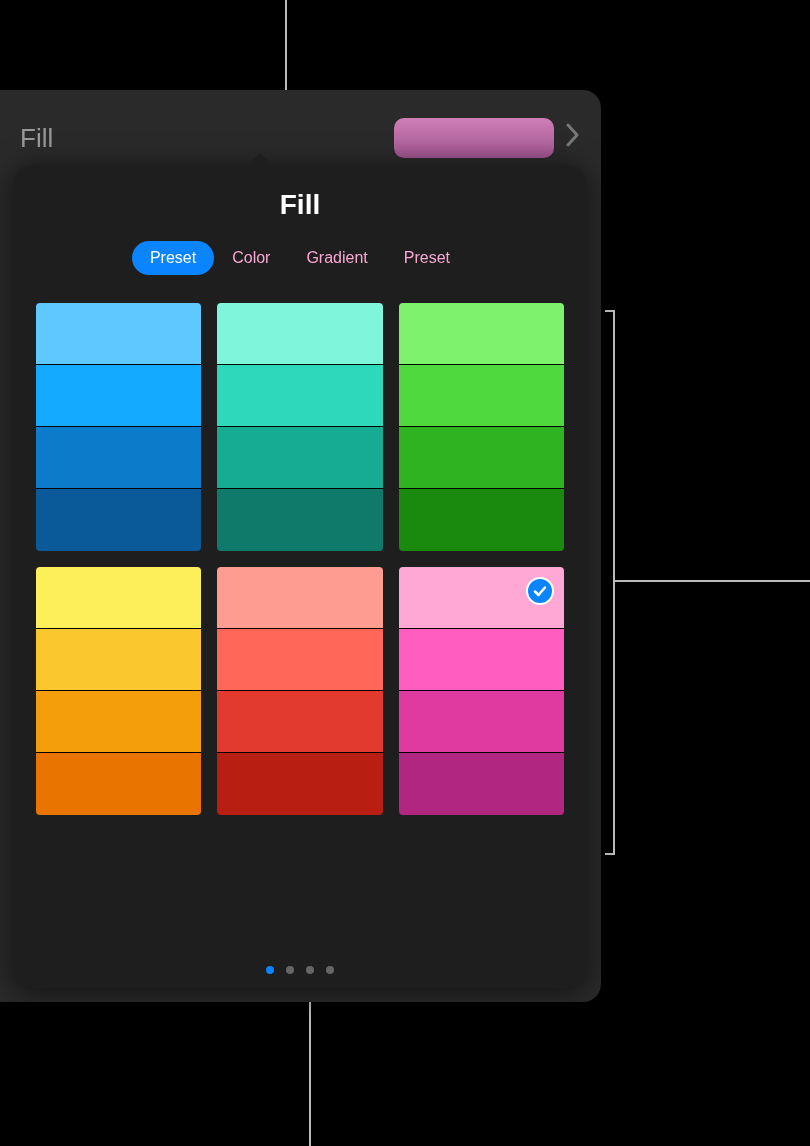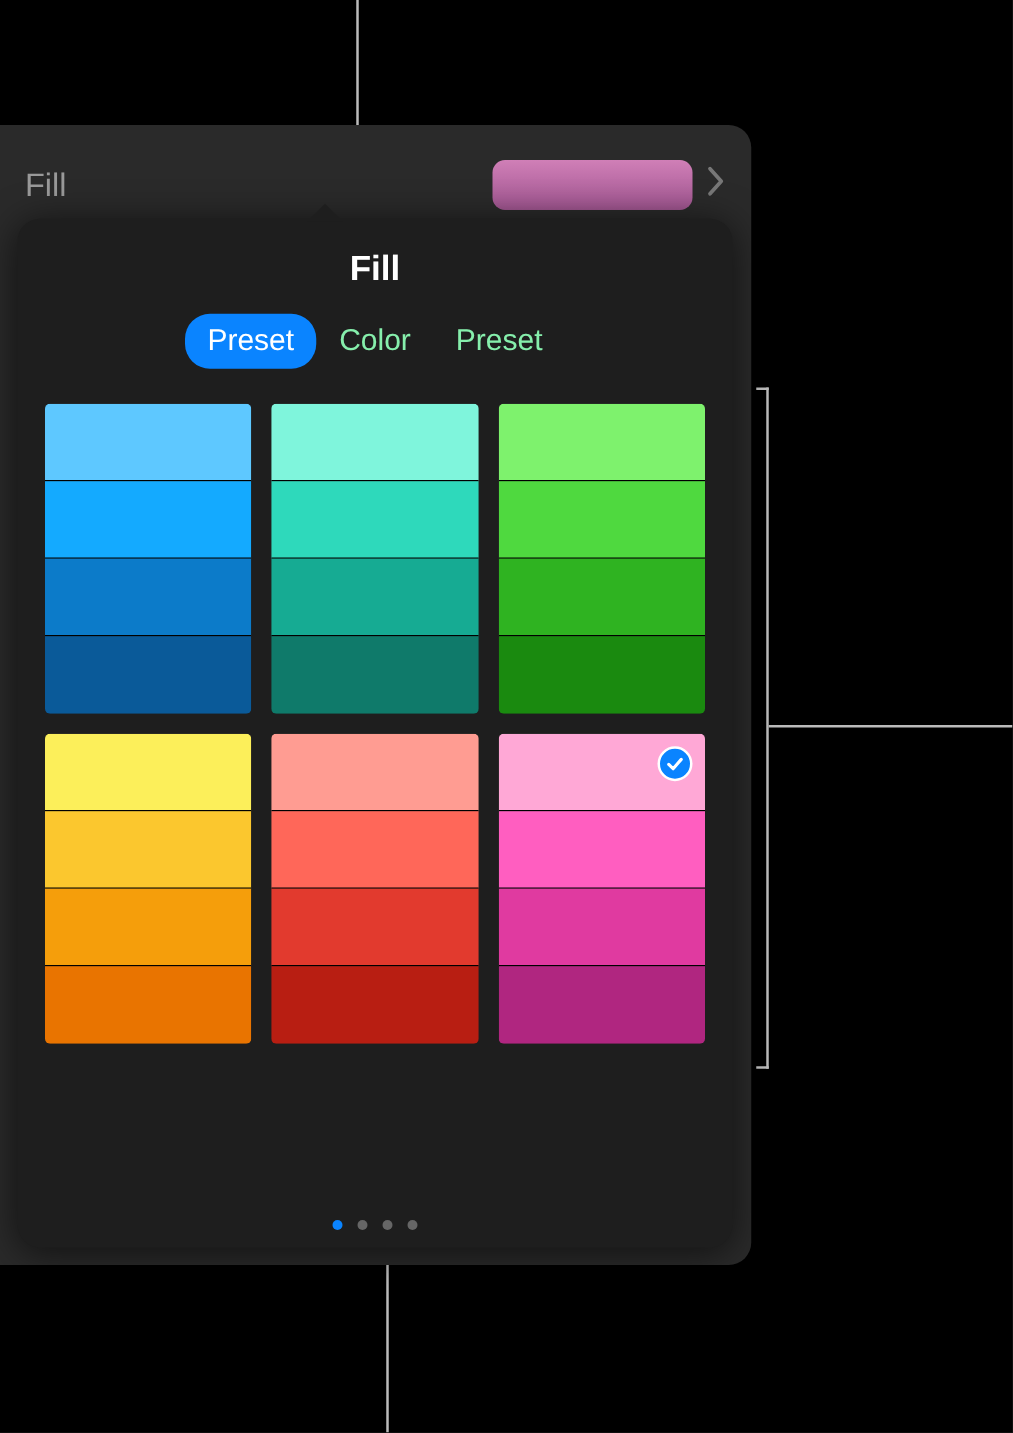--- a/index.html
+++ b/index.html
@@ -64,21 +64,21 @@
       top: 978px;
       width: 100px;
       height: 10px;
       border-bottom: 2px solid #bbb;
       border-left: 2px solid #bbb;
       border-right: 2px solid #bbb;
     }
     .outer-panel {
       position: absolute;
       left: 0;
-      top: 100px;
+      top: 90px;
       width: 601px;
       height: 912px;
       background: #2a2a2a;
       border-radius: 0 18px 18px 0;
     }
     .fill-row {
       position: absolute;
       left: 20px;
       top: 24px;
       width: 560px;
@@ -136,32 +136,32 @@
       padding-top: 24px;
       padding-bottom: 20px;
     }
     .tabs {
       display: flex;
       justify-content: center;
       gap: 0;
       padding: 0 40px 28px 40px;
     }
     .tab {
-      font-size: 24px;
+      font-size: 16px;
       font-weight: 400;
       padding: 8px 18px;
       border-radius: 20px;
       cursor: pointer;
     }
     .tab.active {
       background: #0a84ff;
       color: #fff;
     }
     .tab.inactive {
-      color: #86efac;
+      color: #f9a8d4;
     }
     .swatch-grid {
       display: grid;
       grid-template-columns: repeat(3, 1fr);
       gap: 16px;
       padding: 0 22px;
     }
     .swatch-group {
       display: flex;
       flex-direction: column;
@@ -236,20 +236,21 @@
     </div>
   </div>
 
   <div class="popover">
     <div class="popover-arrow"></div>
     <div class="popover-title">Fill</div>
 
     <div class="tabs">
       <div class="tab active">Preset</div>
       <div class="tab inactive">Color</div>
+      <div class="tab inactive">Gradient</div>
       <div class="tab inactive">Preset</div>
     </div>
 
     <div class="swatch-grid" id="swatch-grid">
         <div class="swatch-group">
           <div class="swatch" style="background: rgb(94, 200, 255);"></div>
           <div class="swatch" style="background: rgb(20, 170, 255);"></div>
           <div class="swatch" style="background: rgb(12, 123, 201);"></div>
           <div class="swatch" style="background: rgb(10, 90, 153);"></div>
         </div>

